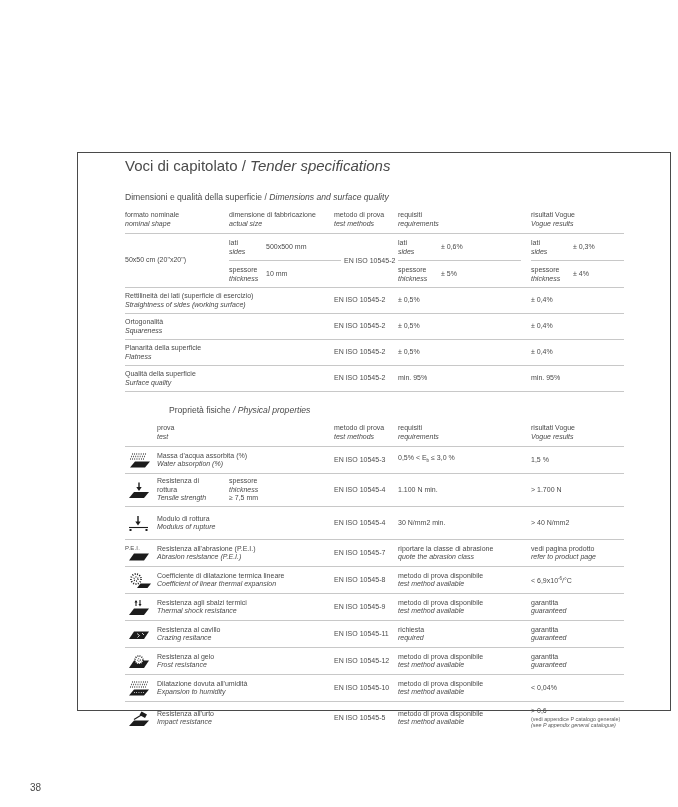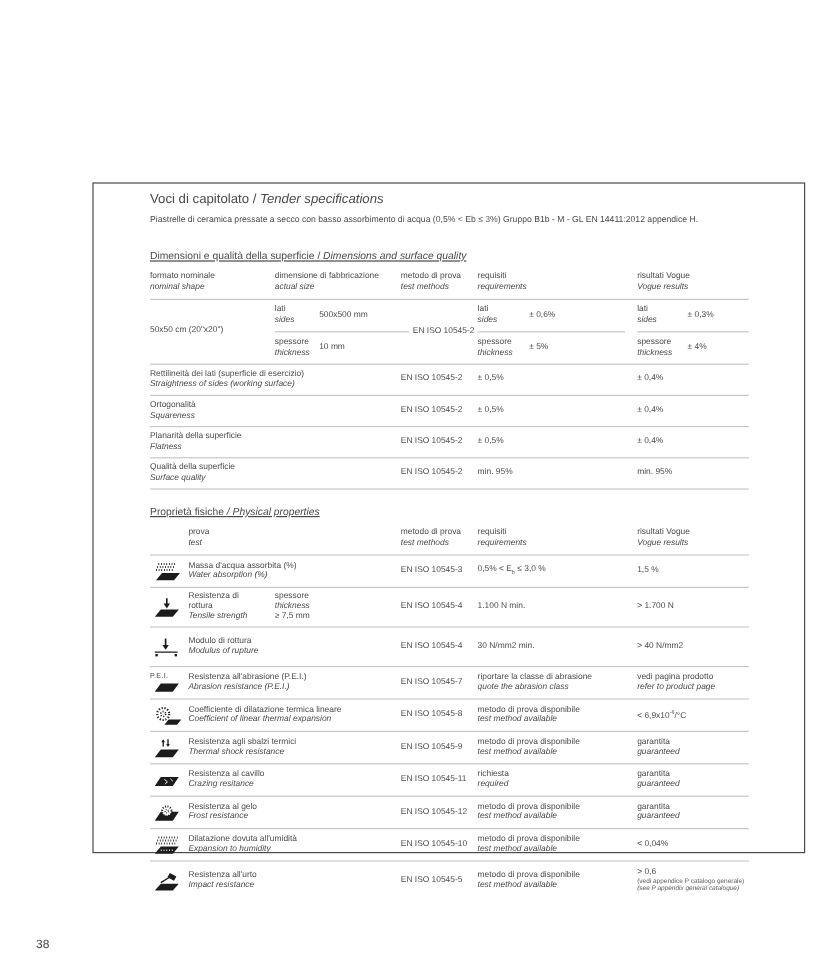--- a/index.html
+++ b/index.html
@@ -7,25 +7,25 @@
     width:678px;height:807px;position:relative;background:#ffffff;
     font-family:"Liberation Sans", sans-serif;color:#4a4a4a;
     -webkit-font-smoothing:antialiased;
   }
   .frame{
     position:absolute;left:77px;top:152px;width:592px;height:557px;
     border:1.5px solid #4a4a4a;background:#fff;
   }
   .content{position:absolute;left:47px;top:0;width:499px;}
   .en{font-style:italic;}
-  .doc-title{margin-top:7px;font-size:11px;line-height:12px;}
+  .doc-title{margin-top:7px;font-size:15px;line-height:12px;}
   .desc{margin-top:6px;font-size:7.2px;line-height:10px;}
-  .section-title{font-size:8.6px;line-height:12px;text-decoration:underline;}
+  .section-title{font-size:8.6px;line-height:12px;}
   .sec1{margin-top:19px;}
-  .sec2{margin-top:12px;}
+  .sec2{margin-top:12px;margin-left:44px;}
   .hdr{display:flex;font-size:7px;line-height:8.5px;padding-bottom:5px;border-bottom:1px solid #c8c8c8;}
   .hdr .h-lines div{display:block;}
   
   .c1{width:104px;flex:none;}
   .c2{width:105px;flex:none;}
   .c3{width:64px;flex:none;}
   .c4{width:133px;flex:none;}
   .c5{width:93px;flex:none;}
   .t1-hdr{margin-top:8px;}
   
@@ -59,21 +59,20 @@
 <body>
 
 <div class="frame">
   <div class="content">
 
     <div class="doc-title">
       <span>Voci di capitolato /</span>
       <span class="en">Tender specifications</span>
     </div>
     <div class="desc">
-      <div>Piastrelle di ceramica pressate a secco con basso assorbimento di acqua (0,5% &lt; Eb ≤ 3%) Gruppo B1b - M - GL EN 14411:2012 appendice H.</div>
     </div>
 
     <div class="section-title sec1">
       <span>Dimensioni e qualità della superficie /</span>
       <span class="en">Dimensions and surface quality</span>
     </div>
 
     <div class="hdr t1-hdr">
       <div class="c1 h-lines">
         <div>formato nominale</div>

